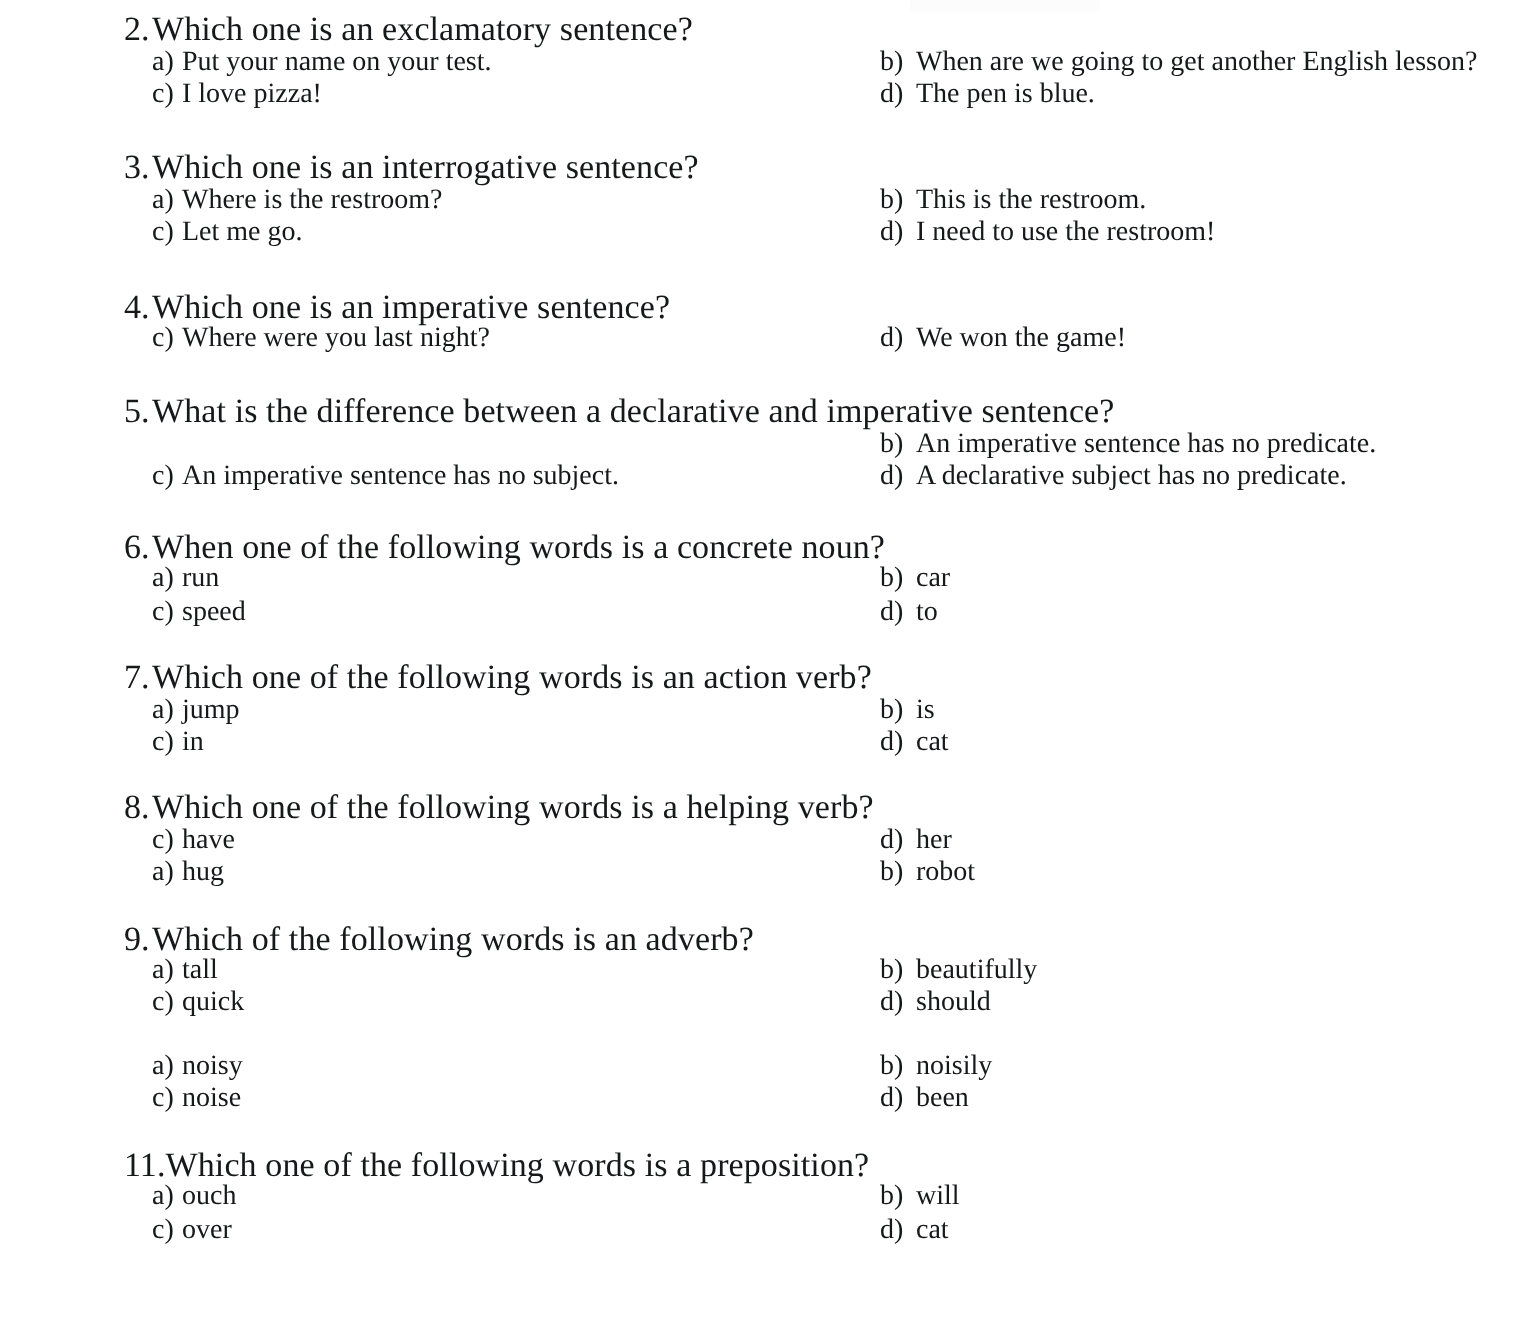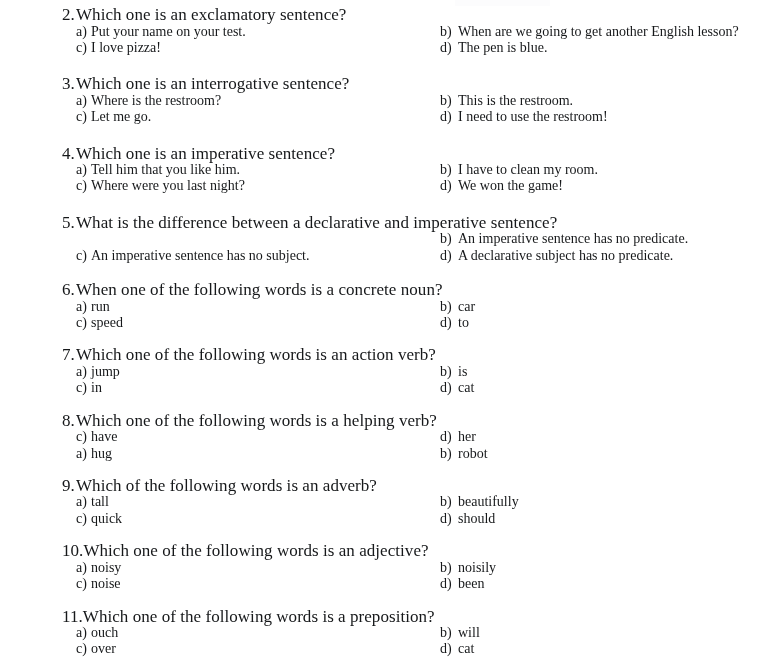--- a/index.html
+++ b/index.html
@@ -123,24 +123,20 @@
             <div class="opt left"><span class="opt-label">c)</span><span class="opt-body">Let me go.</span></div>
             <div class="opt right"><span class="opt-label loose">d)</span><span class="opt-body">I need to use the restroom!</span></div>
           </div>
         </div>
         <div style="height: 19px;"></div>
       </div>
       <div class="question-block">
         <div class="q-stem"><span class="q-num">4.</span><span class="q-text">Which one is an imperative sentence?</span></div>
         <div class="options">
           <div class="opt-row">
-            <div class="opt left"><span class="opt-label">a)</span><span class="opt-body">Tell him that you like him.</span></div>
-            <div class="opt right"><span class="opt-label loose">b)</span><span class="opt-body">I have to clean my room.</span></div>
-          </div>
-          <div class="opt-row">
             <div class="opt left"><span class="opt-label">c)</span><span class="opt-body">Where were you last night?</span></div>
             <div class="opt right"><span class="opt-label loose">d)</span><span class="opt-body">We won the game!</span></div>
           </div>
         </div>
         <div style="height: 19px;"></div>
       </div>
       <div class="question-block">
         <div class="q-stem"><span class="q-num">5.</span><span class="q-text">What is the difference between a declarative and imperative sentence?</span></div>
         <div class="options">
           <div class="opt-row">
@@ -203,21 +199,20 @@
             <div class="opt right"><span class="opt-label loose">b)</span><span class="opt-body">beautifully</span></div>
           </div>
           <div class="opt-row">
             <div class="opt left"><span class="opt-label">c)</span><span class="opt-body">quick</span></div>
             <div class="opt right"><span class="opt-label loose">d)</span><span class="opt-body">should</span></div>
           </div>
         </div>
         <div style="height: 15px;"></div>
       </div>
       <div class="question-block">
-        <div class="q-stem"><span class="q-num wide">10.</span><span class="q-text">Which one of the following words is an adjective?</span></div>
         <div class="options">
           <div class="opt-row">
             <div class="opt left"><span class="opt-label">a)</span><span class="opt-body">noisy</span></div>
             <div class="opt right"><span class="opt-label loose">b)</span><span class="opt-body">noisily</span></div>
           </div>
           <div class="opt-row">
             <div class="opt left"><span class="opt-label">c)</span><span class="opt-body">noise</span></div>
             <div class="opt right"><span class="opt-label loose">d)</span><span class="opt-body">been</span></div>
           </div>
         </div>

